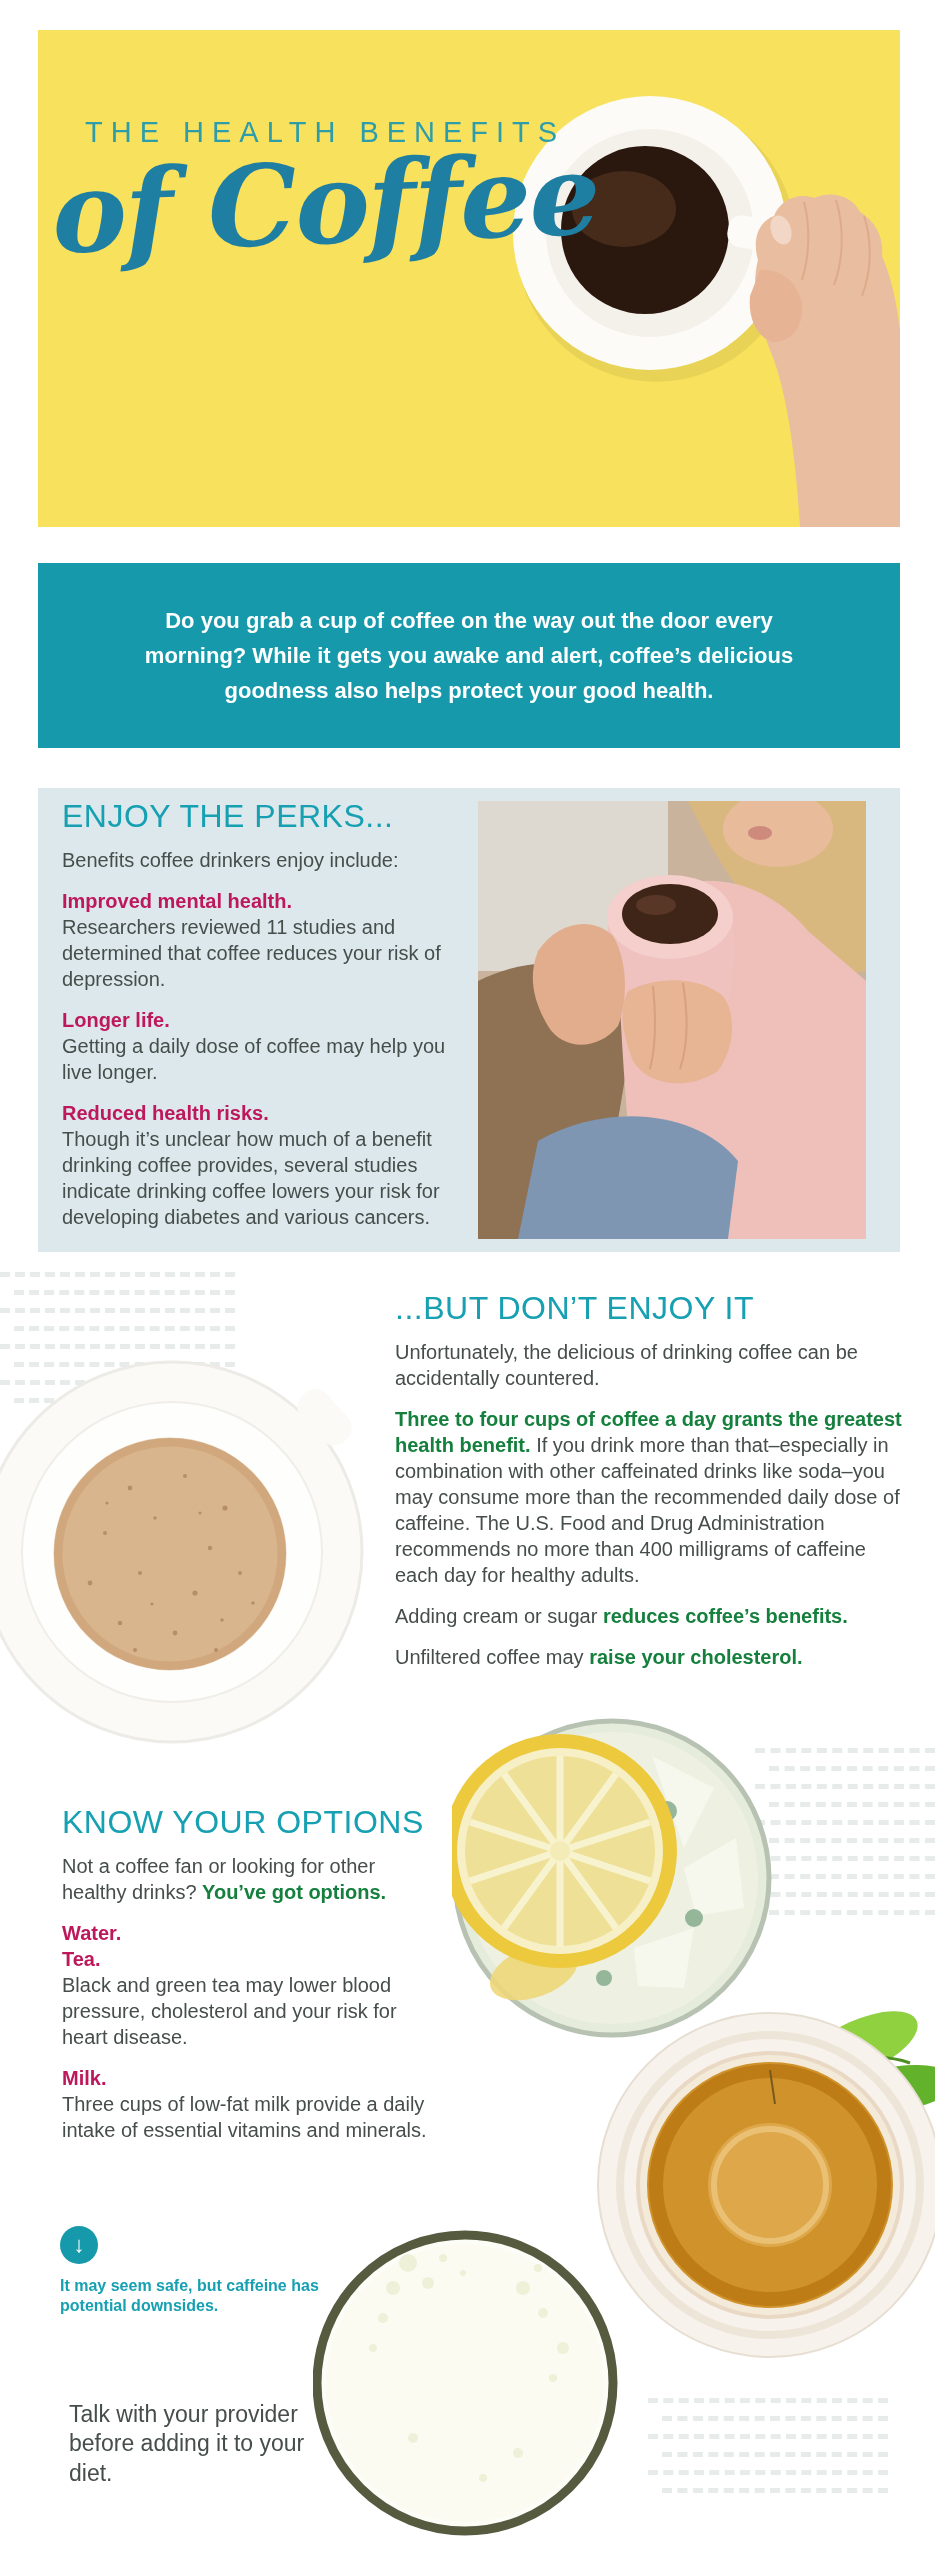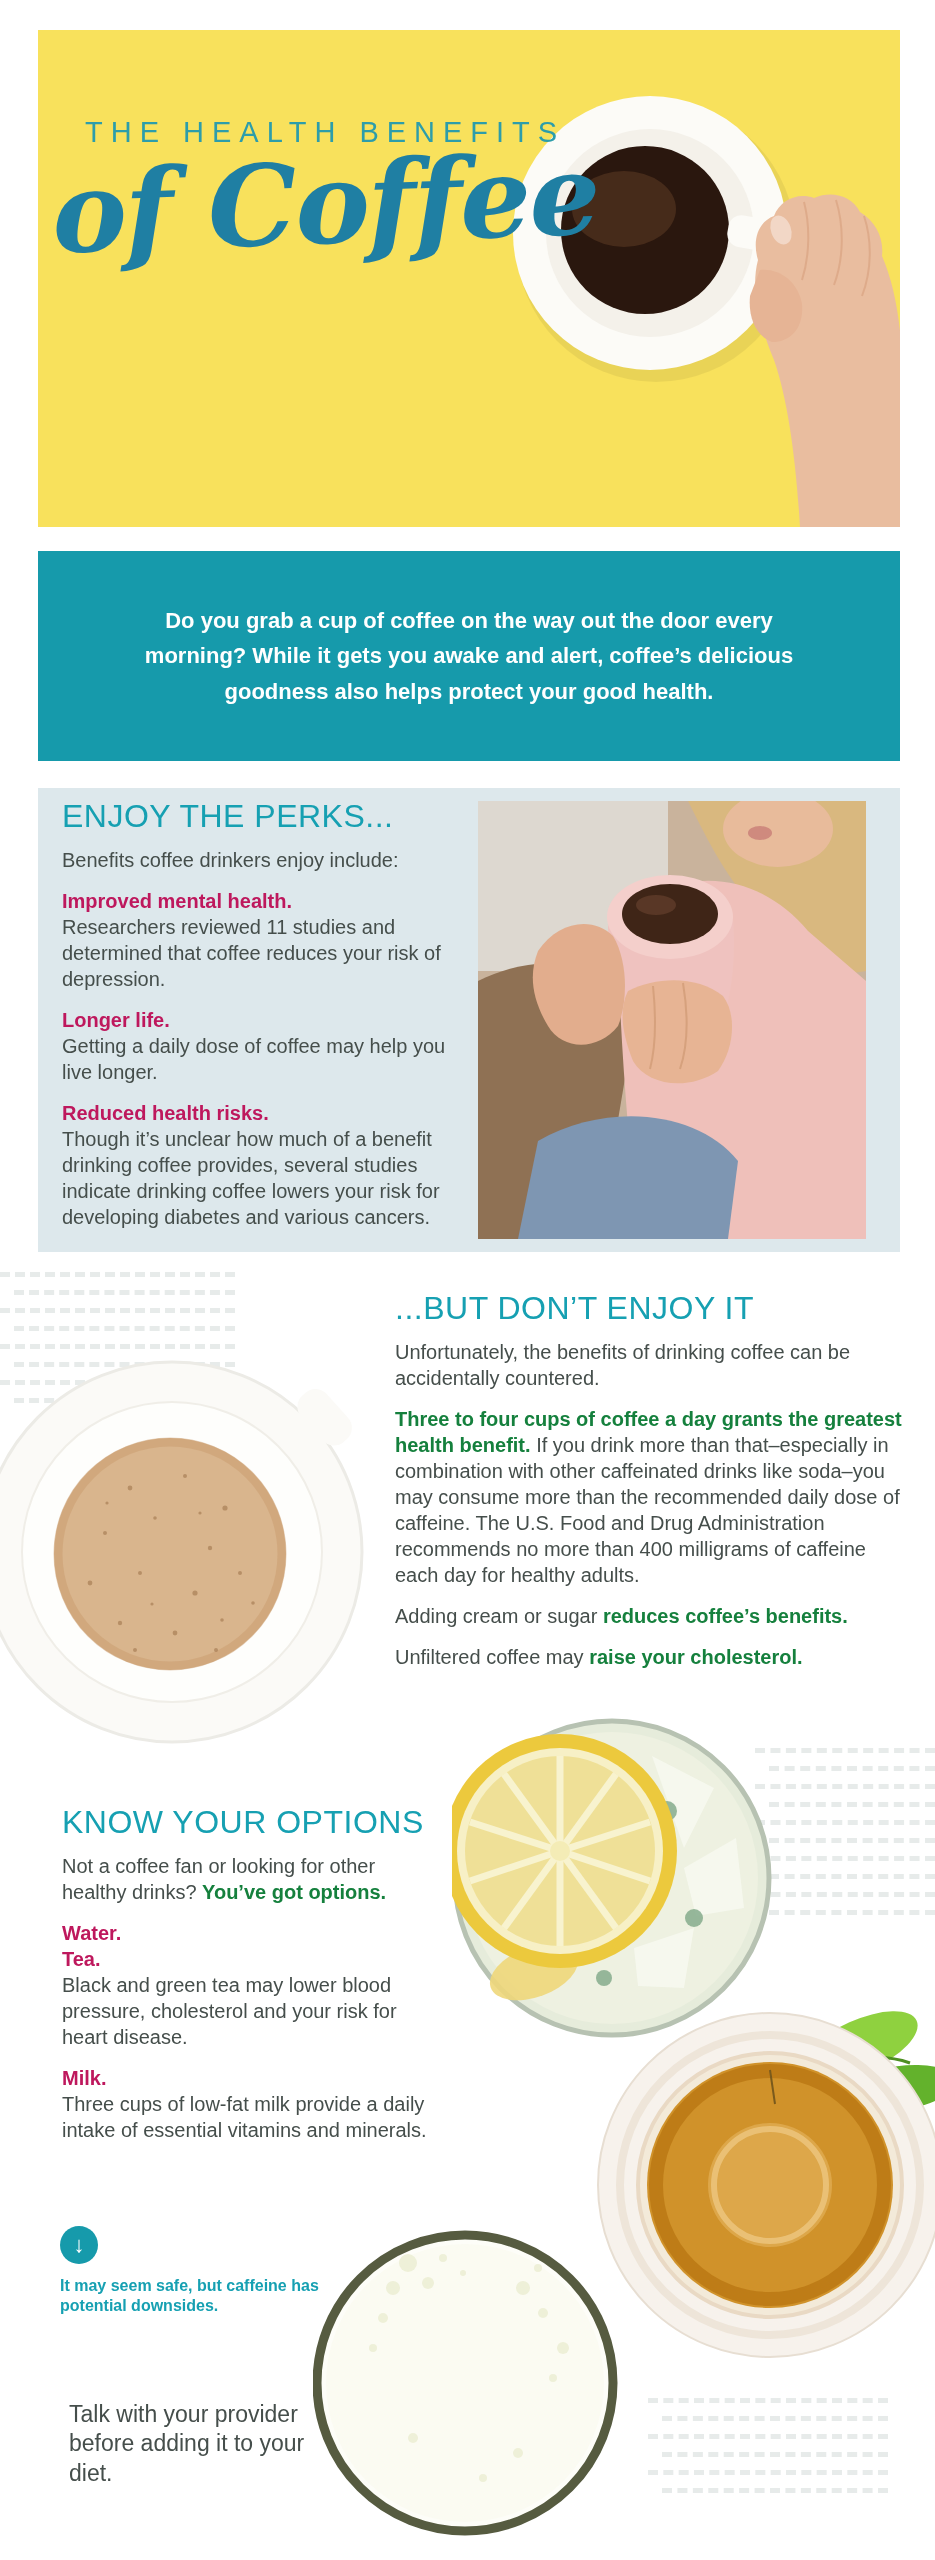--- a/index.html
+++ b/index.html
@@ -11,21 +11,21 @@
   
   .header{left:38px;top:30px;width:862px;height:497px;background:#f8e15c;z-index:1;}
   .kicker{left:47px;top:86px;font-size:29px;letter-spacing:8px;color:#2d9daa;white-space:nowrap;}
   .script-title{
     left:14px;top:108px;font-family:"DejaVu Serif",serif;font-style:italic;font-weight:bold;
     font-size:112px;color:#1f7fa3;transform:rotate(-2deg);white-space:nowrap;letter-spacing:-2px;
   }
   .header-art{right:0;top:0;}
   
   .banner{
-    left:38px;top:551px;width:862px;height:210px;background:#169aab;z-index:1;
+    left:38px;top:563px;width:862px;height:185px;background:#169aab;z-index:1;
     display:flex;align-items:center;justify-content:center;
   }
   .banner p{
     margin:0;width:680px;text-align:center;color:#ffffff;font-weight:bold;
     font-size:22px;line-height:1.6;
   }
   
   .perks-panel{left:38px;top:788px;width:862px;height:464px;background:#dde8ec;z-index:1;}
   .col{z-index:3;}
   .sec-title{font-size:32px;font-weight:normal;color:#16a0b2;letter-spacing:.5px;white-space:nowrap;margin:0 0 12px 0;}
@@ -176,21 +176,21 @@
       <circle cx="230" cy="155" r="1.6"></circle>
         <circle cx="205, " cy="140" r="1.8"></circle>
         <circle cx="165" cy="292" r="2"></circle>
       <circle cx="246" cy="292" r="2"></circle>
         <circle cx="283" cy="245" r="1.8"></circle>
     </g>
   </svg>
 
   <div class="abs overdo-col col">
     <h2 class="sec-title">...BUT DON’T ENJOY IT</h2>
-    <p class="body-p">Unfortunately, the benefits of drinking coffee can be accidentally countered.</p>
+    <p class="body-p">Unfortunately, the delicious of drinking coffee can be accidentally countered.</p>
     <p class="body-p"><strong>Three to four cups of coffee a day grants the greatest health benefit.</strong><span> If you drink more than that–especially in combination with other caffeinated drinks like soda–you may consume more than the recommended daily dose of caffeine. The U.S. Food and Drug Administration recommends no more than 400 milligrams of caffeine each day for healthy adults.</span></p>
     <p class="body-p"><span>Adding cream or sugar </span><strong>reduces coffee’s benefits.</strong></p>
     <p class="body-p"><span>Unfiltered coffee may </span><strong>raise your cholesterol.</strong></p>
   </div>
 
   <div class="abs options-col col">
     <h2 class="sec-title">KNOW YOUR OPTIONS</h2>
     <p class="body-p"><span>Not a coffee fan or looking for other healthy drinks? </span><strong>You’ve got options.</strong></p>
     <p class="item-h">Water.</p>
     <p class="item-h">Tea.</p>

